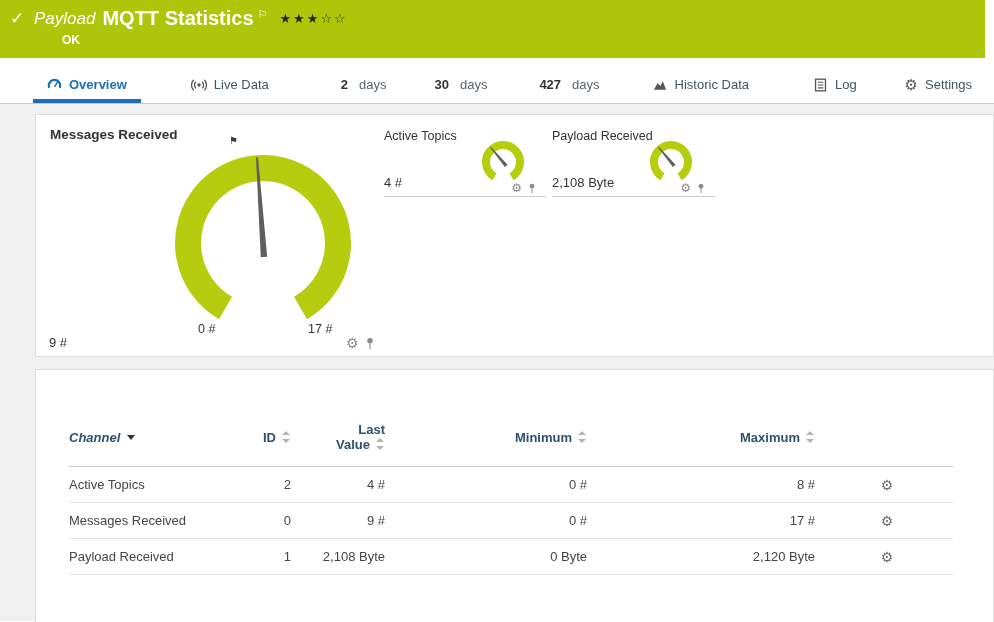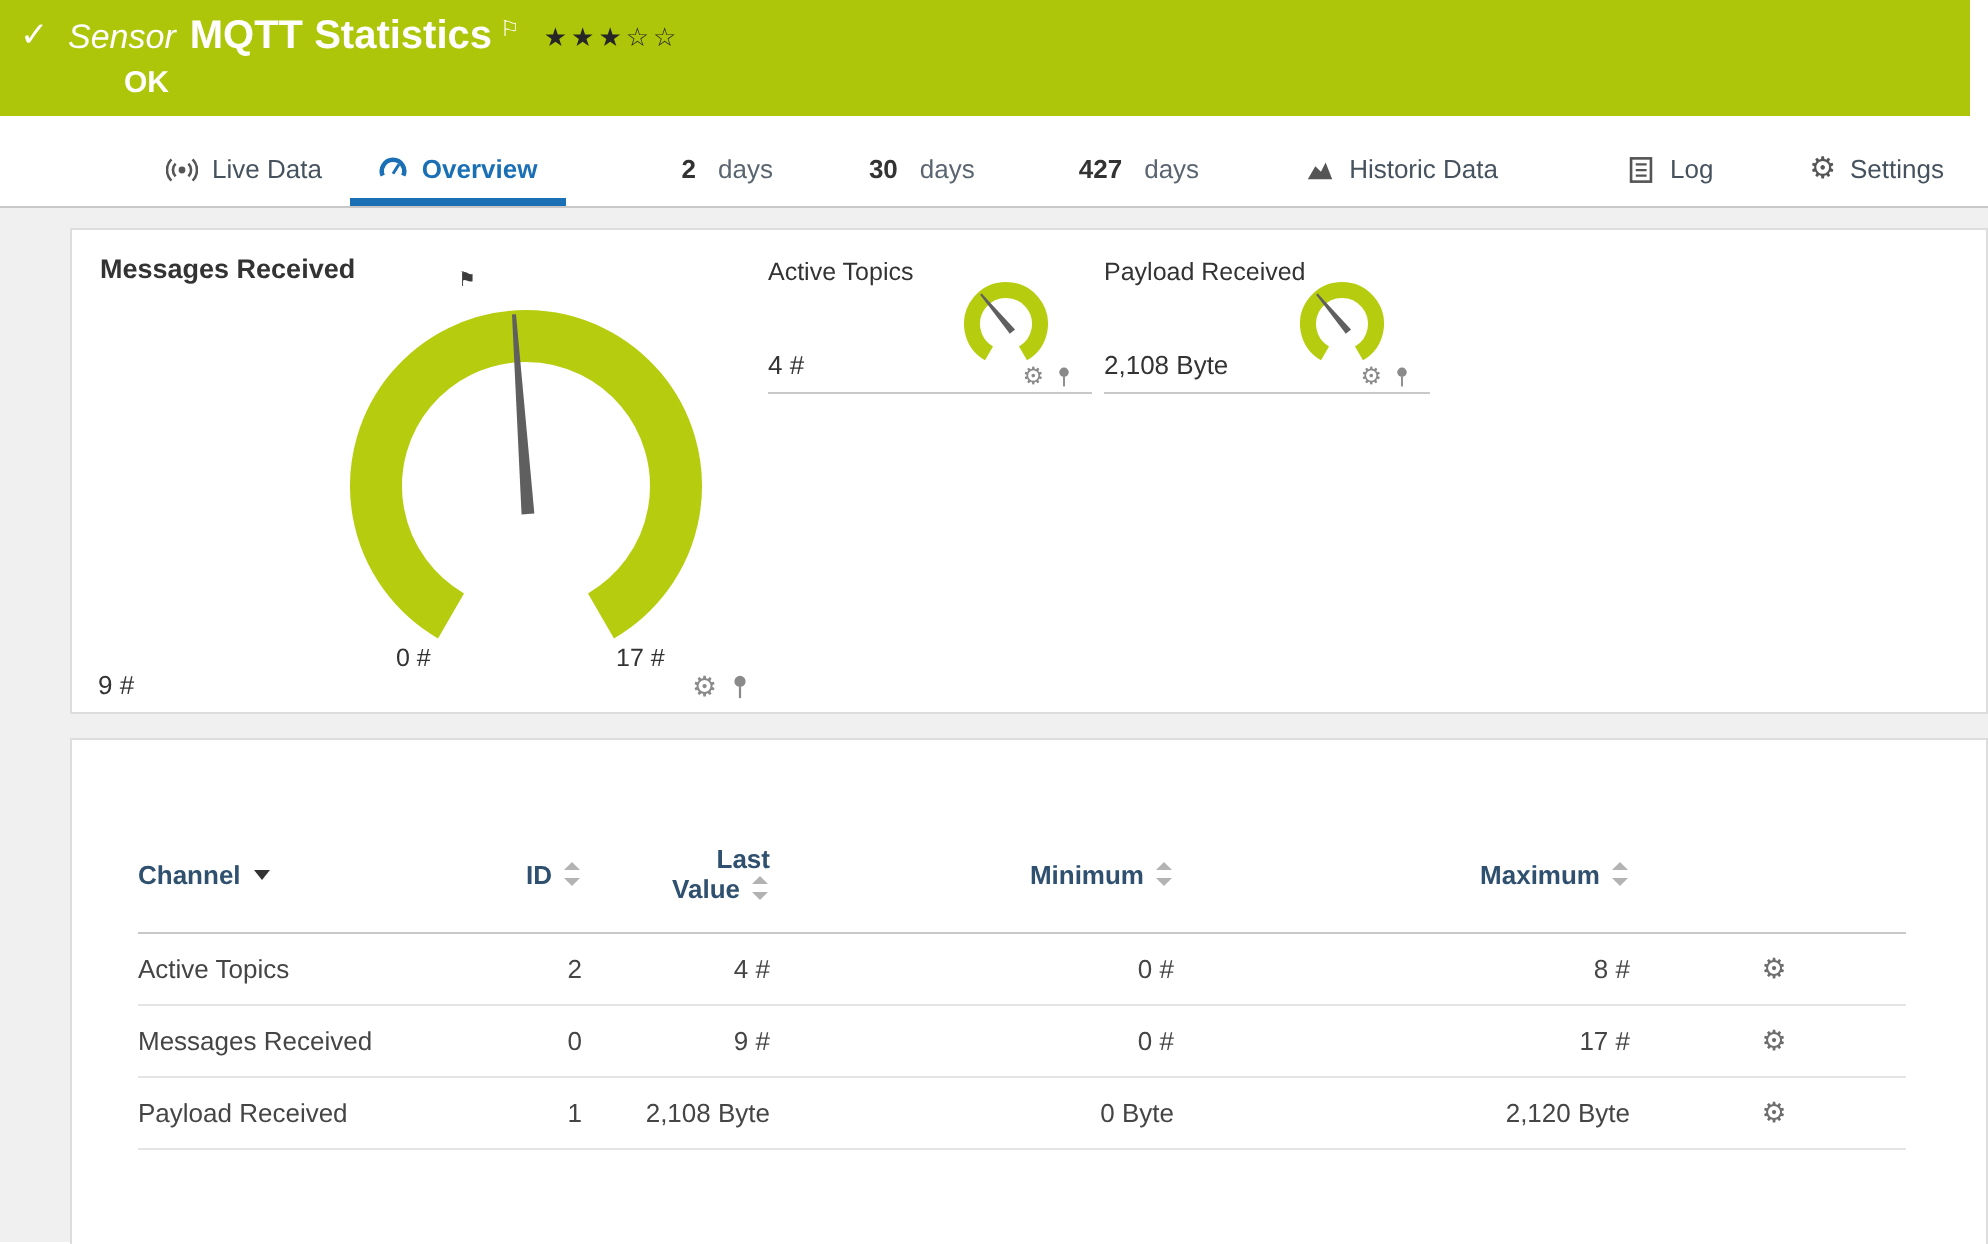--- a/index.html
+++ b/index.html
@@ -19,21 +19,21 @@
     font-size:13px;color:var(--body-text);
   }
   
   .topbar{position:relative;height:58px;width:985px;background:var(--brand-green);}
   .topbar .check{position:absolute;left:10px;top:8px;color:#fff;font-size:17px;font-weight:bold;}
   .title-row{position:absolute;left:34px;top:7px;display:flex;align-items:center;}
   .obj-kind{font-style:italic;font-size:17px;color:#fff;margin-right:7px;}
   .obj-title{font-size:20px;font-weight:bold;color:#fff;}
   .prio-flag{color:#fff;font-size:11px;margin-left:4px;align-self:flex-start;margin-top:1px;cursor:pointer;}
   .stars{color:#262626;font-size:13px;letter-spacing:2px;margin-left:12px;cursor:pointer;}
-  .status-badge{position:absolute;left:62px;top:33px;color:#fff;font-size:15px;font-weight:bold;}
+  .status-badge{position:absolute;left:62px;top:33px;color:#fff;font-size:12px;font-weight:bold;}
   
   .tabbar{background:#fff;padding-top:12px;}
   .tabs-row{display:flex;align-items:stretch;height:34px;border-bottom:1px solid #c8c8c8;padding-left:33px;}
   .tab{display:flex;align-items:center;gap:7px;padding:0 14px;border-bottom:4px solid transparent;
        color:#46525e;cursor:pointer;white-space:nowrap;}
   .tab svg{flex:0 0 auto;}
   .tab.active{color:var(--accent-blue);border-bottom-color:var(--accent-blue);font-weight:bold;}
   .tab .num{font-weight:bold;color:#333;margin-right:4px;}
   .tab .daylbl{color:#5a6570;}
   .tab-icon{color:#555;}
@@ -63,62 +63,62 @@
   .mini-label{font-size:12.5px;color:#333;padding-top:2px;}
   .mini-value{position:absolute;left:0;bottom:6px;font-size:13px;color:#333;}
   .mini svg.mini-gauge{position:absolute;left:94px;top:12px;}
   .mini .icon-pair{position:absolute;right:10px;bottom:2px;}
   .mini .icon-pair .gear{font-size:12px;}
   
   .panel-table{margin-top:12px;height:380px;padding:44px 40px 0 33px;}
   table{border-collapse:collapse;width:100%;font-size:13px;table-layout:fixed;}
   th{color:var(--table-header-text);font-weight:bold;text-align:right;
      padding:8px 6px 14px 6px;vertical-align:middle;border-bottom:1px solid #c9c9c9;cursor:pointer;}
-  th.ch{text-align:left;padding-left:0;}
+  th.ch{text-align:left;padding-left:0;font-style:italic;}
   td{padding:0 6px;height:36px;border-bottom:1px solid #e4e4e4;color:var(--body-text);text-align:right;}
   td.ch{text-align:left;padding-left:0;}
   td.gearcol{text-align:center;}
   .row-gear{font-size:14px;color:#6e6e6e;cursor:pointer;}
   .sort{display:inline-block;width:9px;height:12px;position:relative;margin-left:6px;vertical-align:-1px;}
   .sort::before{content:"";position:absolute;top:0;left:0;border-left:4px solid transparent;
       border-right:4px solid transparent;border-bottom:4px solid #b3b3b3;}
   .sort::after{content:"";position:absolute;bottom:0;left:0;border-left:4px solid transparent;
       border-right:4px solid transparent;border-top:4px solid #b3b3b3;}
   .caret-down{display:inline-block;width:0;height:0;border-left:4px solid transparent;
       border-right:4px solid transparent;border-top:5px solid #333;margin-left:7px;vertical-align:2px;}
 </style>
 </head>
 <body>
 
 <div class="topbar">
   <span class="check">✓</span>
   <div class="title-row">
-    <span class="obj-kind">Sensor</span>
+    <span class="obj-kind">Payload</span>
     <span class="obj-title">MQTT Statistics</span>
     <span class="prio-flag">⚐</span>
     <span class="stars">★★★☆☆</span>
   </div>
   <span class="status-badge">OK</span>
 </div>
 
 <div class="tabbar">
   <div class="tabs-row">
+    <div class="tab active">
+      <svg class="tab-icon t-ovicon" width="15" height="15" viewBox="0 0 16 16">
+        <path d="M2.5 11.5 A6 6 0 1 1 13.5 11.5" fill="none" stroke-width="2.4"></path>
+        <line x1="8" y1="10.5" x2="11.2" y2="5.5" stroke="currentColor" stroke-width="1.6"></line>
+      </svg>
+      <span>Overview</span>
+    </div>
     <div class="tab" style="margin-left:36px">
       <svg class="tab-icon t-liveicon" width="16" height="16" viewBox="0 0 16 16">
         <circle cx="8" cy="8" r="1.7" fill="currentColor" stroke="none"></circle>
         <path d="M4.8 11.2a4.5 4.5 0 0 1 0-6.4 M11.2 4.8a4.5 4.5 0 0 1 0 6.4 M2.7 13.3a7.5 7.5 0 0 1 0-10.6 M13.3 2.7a7.5 7.5 0 0 1 0 10.6" fill="none" stroke-width="1.3"></path>
       </svg>
       <span>Live Data</span>
-    </div>
-    <div class="tab active">
-      <svg class="tab-icon t-ovicon" width="15" height="15" viewBox="0 0 16 16">
-        <path d="M2.5 11.5 A6 6 0 1 1 13.5 11.5" fill="none" stroke-width="2.4"></path>
-        <line x1="8" y1="10.5" x2="11.2" y2="5.5" stroke="currentColor" stroke-width="1.6"></line>
-      </svg>
-      <span>Overview</span>
     </div>
     <div class="tab" style="margin-left:44px">
       <span class="num">2</span>
       <span class="daylbl">days</span>
     </div>
     <div class="tab" style="margin-left:20px">
       <span class="num">30</span>
       <span class="daylbl">days</span>
     </div>
     <div class="tab" style="margin-left:24px">

